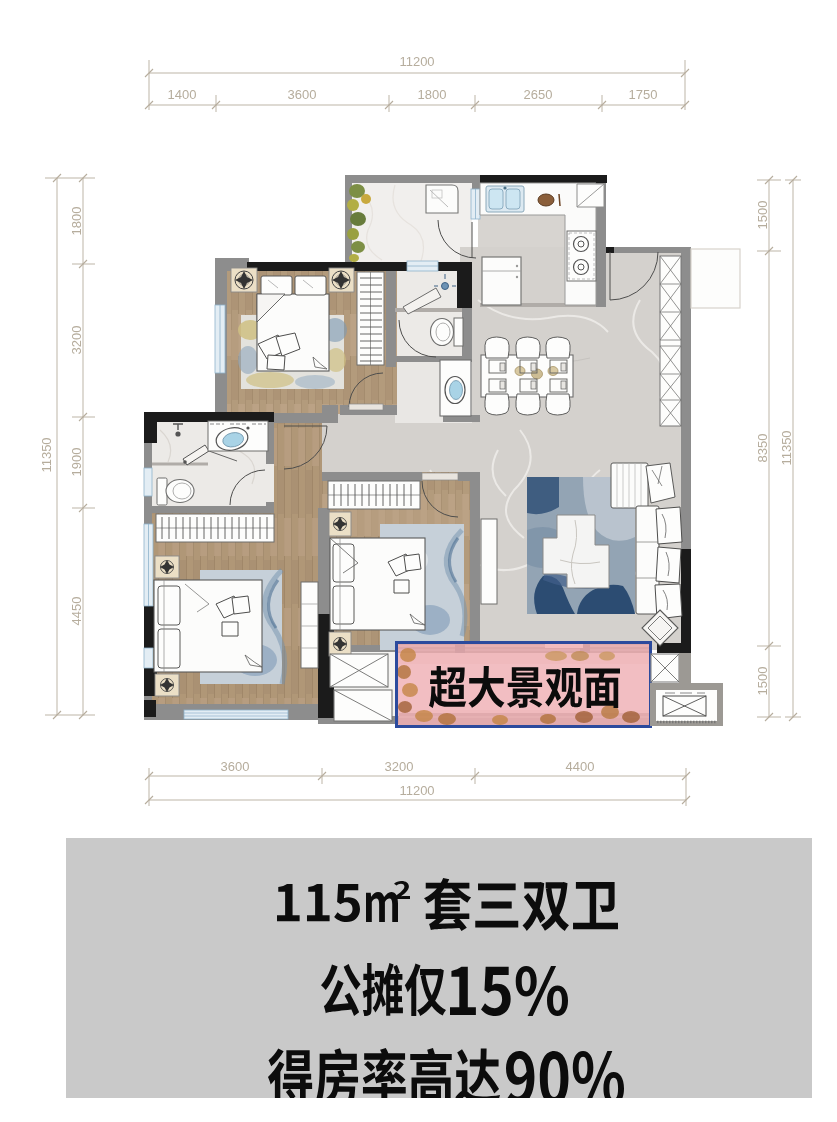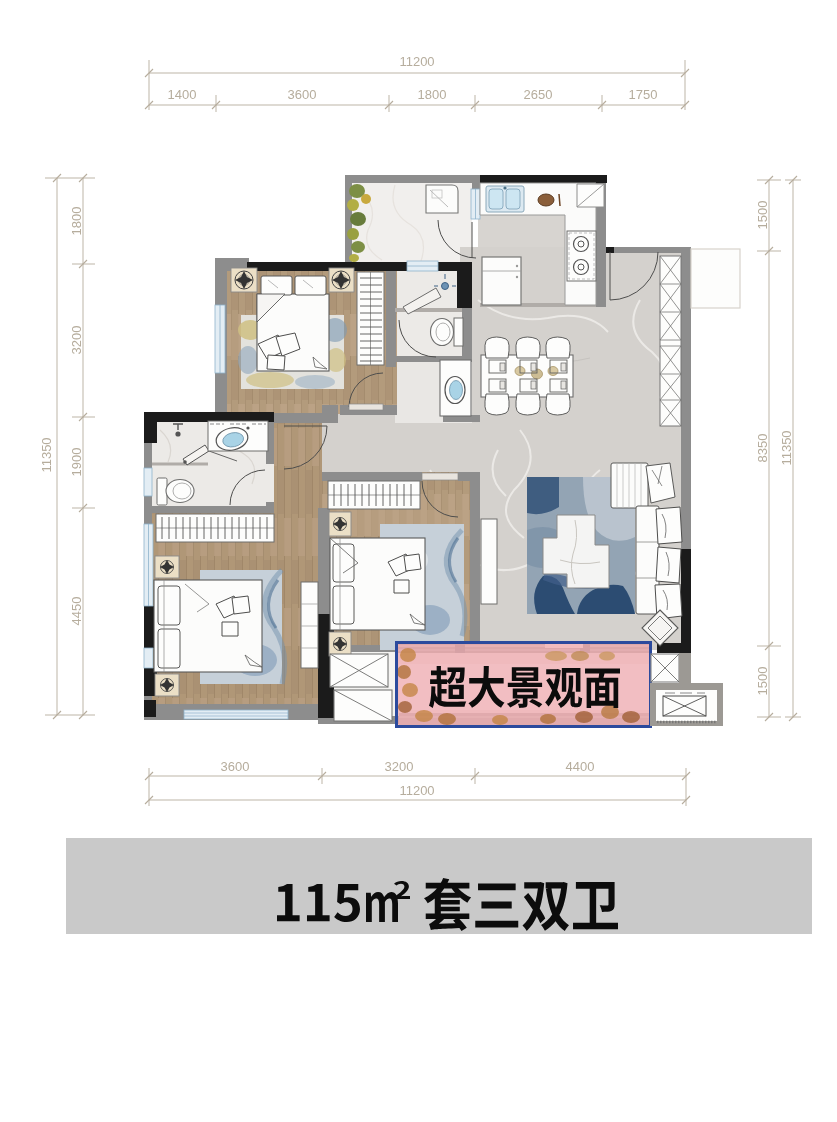--- a/index.html
+++ b/index.html
@@ -1,16 +1,16 @@
 <!DOCTYPE html>
 <html><head>
 <meta charset="utf-8">
 <style>
 html,body{margin:0;padding:0;background:#ffffff;}
-#page{width:837px;height:934px;position:relative;font-family:"Liberation Sans",sans-serif;}
+#page{width:837px;height:1098px;position:relative;font-family:"Liberation Sans",sans-serif;}
 svg{display:block;}
 </style>
 </head>
 <body>
 <div id="page">
 <svg width="837" height="1122" viewBox="0 0 837 1122" shape-rendering="auto">
 <defs>
 <pattern id="wood" width="14" height="90" patternUnits="userSpaceOnUse">
   <rect width="14" height="90" fill="#b39b7c"></rect>
   <rect x="0" width="0.8" height="90" fill="#a1886b"></rect>

